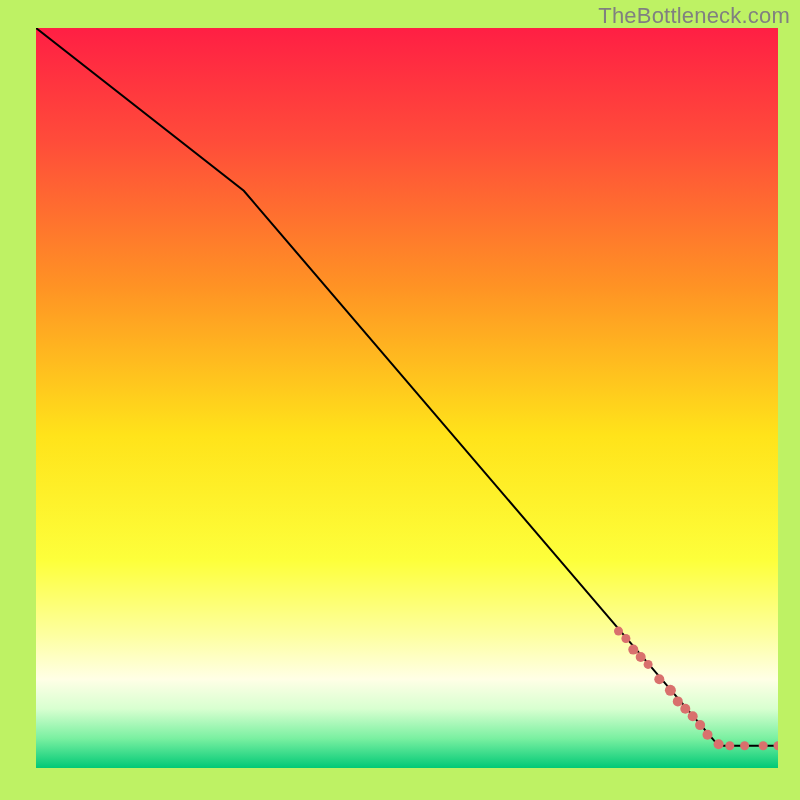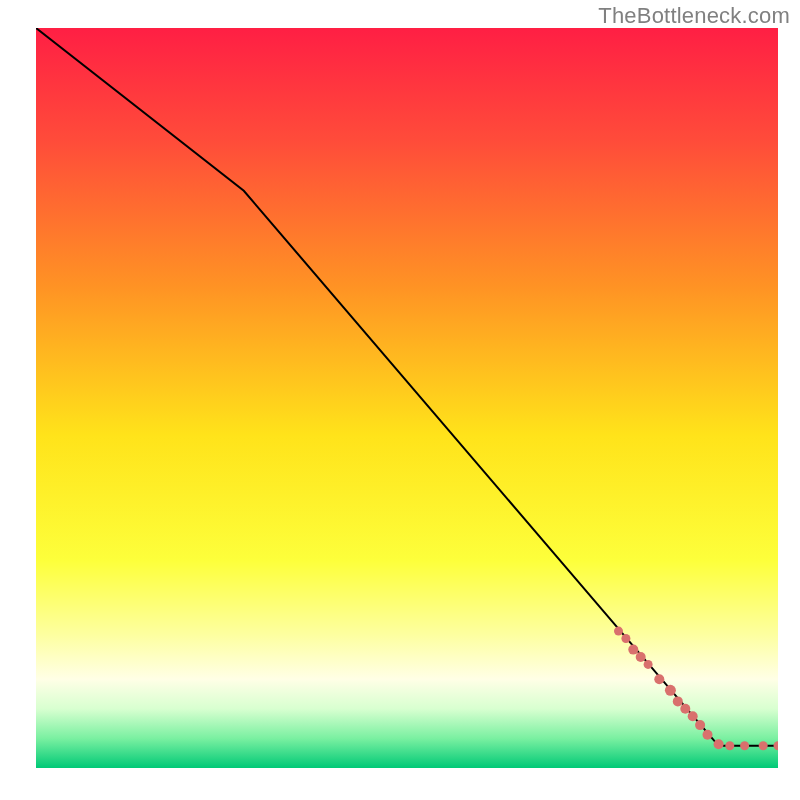--- a/index.html
+++ b/index.html
@@ -8,21 +8,21 @@
     width: 800px;
     height: 800px;
     background: #000;
     font-family: Arial, Helvetica, sans-serif;
     overflow: hidden;
   }
   .frame {
     position: relative;
     width: 800px;
     height: 800px;
-    background: #ffffff;
+    background: #bef264;
   }
   .watermark {
     position: absolute;
     top: 3px;
     right: 10px;
     color: #808080;
     font-size: 22px;
     font-weight: 400;
     letter-spacing: 0.2px;
     z-index: 50;

